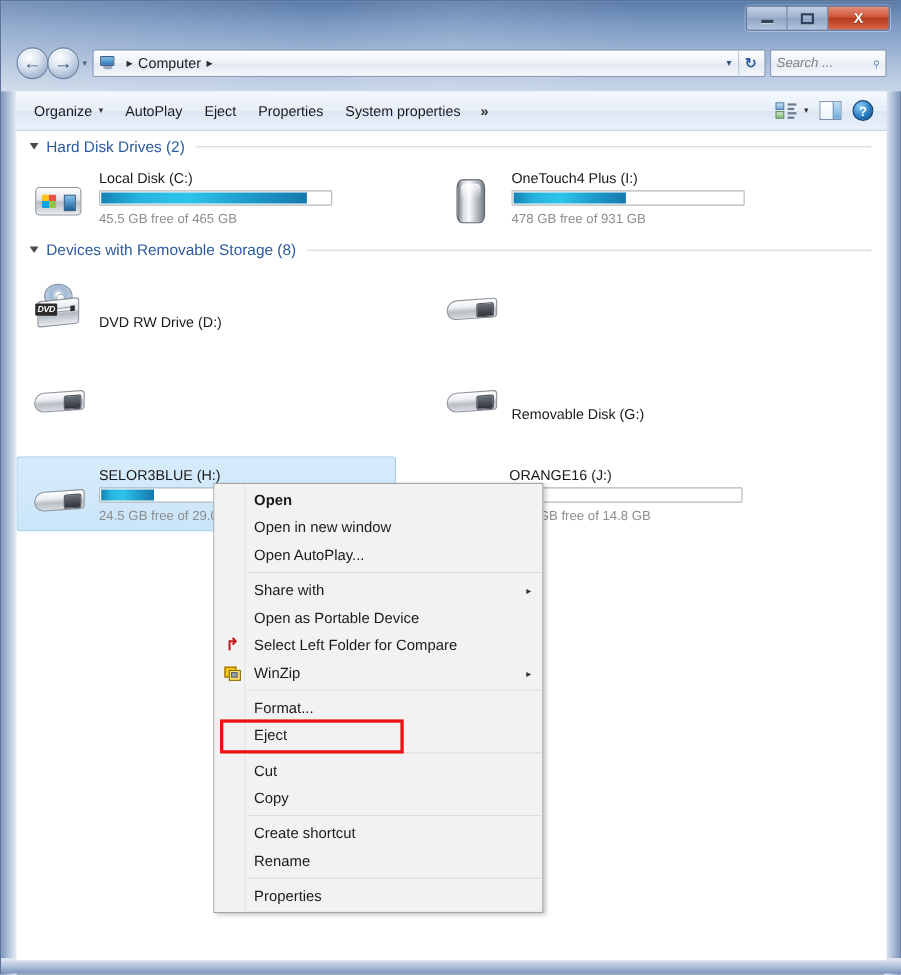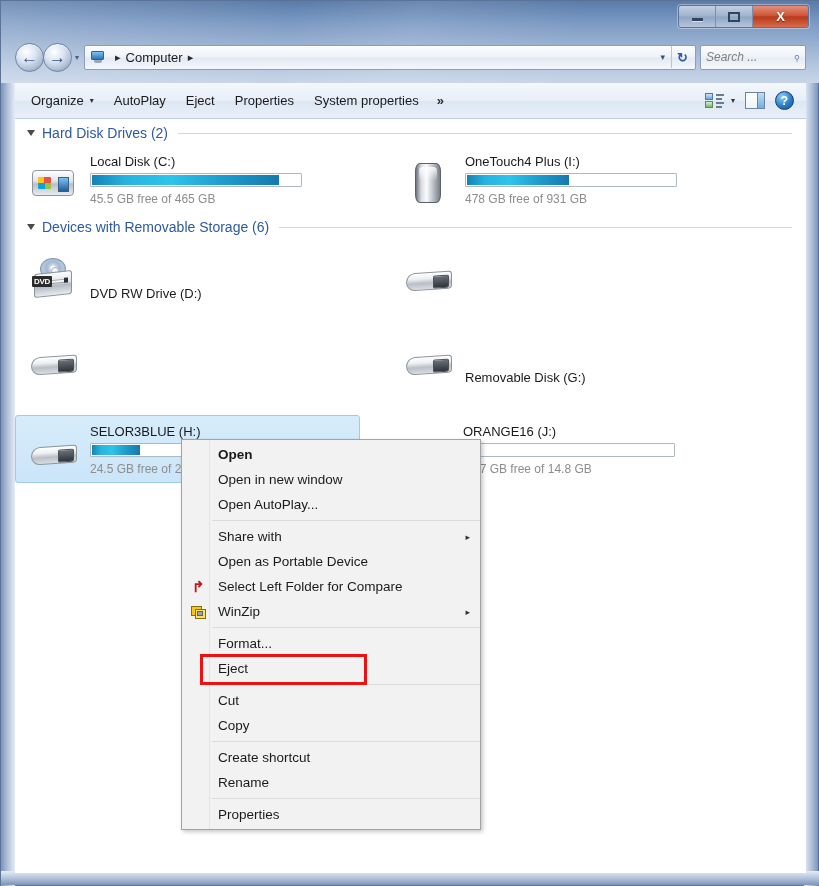--- a/index.html
+++ b/index.html
@@ -179,37 +179,37 @@
     background:linear-gradient(to bottom,rgba(255,255,255,.85),rgba(255,255,255,0));}
   .usb {
     position:absolute; left:5px; top:18px; width:46px; height:18px;
     border-radius: 10px 4px 4px 10px;
     background: linear-gradient(to bottom,#ffffff 0%, #eceef1 35%, #b9bfc6 62%, #d9dde1 100%);
     border:1px solid #8e949c; transform: skewY(-4deg);
   }
   .usb::before{content:"";position:absolute;right:2px;top:3px;width:14px;height:11px;border-radius:2px;
     background: linear-gradient(to bottom,#6b7179,#2f343a); border:1px solid #4c5158;}
   .dvd {
-    position:absolute; left:8px; top:4px; width:38px; height:40px;
+    position:absolute; left:8px; top:4px; width:38px; height:40px;font-style:italic;
   }
   .dvd .disc{position:absolute;left:6px;top:0;width:26px;height:22px;border-radius:50%;
     background: radial-gradient(circle at 50% 45%, #ffffff 14%, #cfd6de 18%, #9fb9d6 40%, #b6c9dd 62%, #8fa7c2 100%);
     border:1px solid #8a96a5;}
   .dvd .disc::after{content:"";position:absolute;left:10px;top:8px;width:6px;height:6px;border-radius:50%;background:#f4f6f8;border:1px solid #aab4c0;}
   .dvd .body{position:absolute;left:0;top:14px;width:38px;height:24px;border-radius:3px;
     background: linear-gradient(to bottom,#fbfcfd 0%, #dfe3e8 45%, #b4bac2 58%, #e8ebef 100%);
     border:1px solid #8d949d; transform: skewY(-6deg);}
   .dvd .slot{position:absolute;left:4px;top:7px;width:26px;height:4px;background:#f2f4f6;border:1px solid #9aa2ac;}
   .dvd .led{position:absolute;right:3px;top:6px;width:4px;height:5px;background:#2a2f35;}
   .dvd-label{position:absolute;left:-2px;top:18px;background:#2b2b2b;color:#fff;font-size:8px;
     font-weight:bold;padding:1px 2px;border-radius:1px;letter-spacing:-.3px;z-index:3;}
 
   
   #context-menu {
-    position:absolute; left:180px; top:438px; width:300px;
+    position:absolute; left:193px; top:438px; width:300px;
     background:#f2f2f2; border:1px solid #a3a3a3;
     box-shadow: 2px 2px 4px rgba(0,0,0,.22);
     padding: 2px 0; z-index: 50;
   }
   .menu-item {
     display:flex; align-items:center; height: 25px;
     padding-left: 2px; font-size: 13.5px; color:#1a1a1a; position:relative;
   }
   .menu-item .mi-icon { width: 28px; height:22px; flex:none; display:flex; align-items:center; justify-content:center; }
   .menu-item .mi-label { padding-left: 6px; white-space:nowrap; }
@@ -340,21 +340,21 @@
           <span class="cap-bar" style="display:block">
             <span class="cap-fill" style="display:block;width:49%"></span>
           </span>
           <span class="cap-free" style="display:block">478 GB free of 931 GB</span>
         </span>
       </div>
     </div>
 
     <div class="group-header">
       <span class="group-caret"></span>
-      <span class="group-title">Devices with Removable Storage (6)</span>
+      <span class="group-title">Devices with Removable Storage (8)</span>
       <span class="group-rule"></span>
     </div>
 
     <div class="tile-row" style="margin-top:8px">
       <div class="tile" style="width:375px">
         <span class="tile-icon">
           <span class="dvd">
             <span class="disc"></span>
             <span class="body">
                 <span class="slot"></span>

